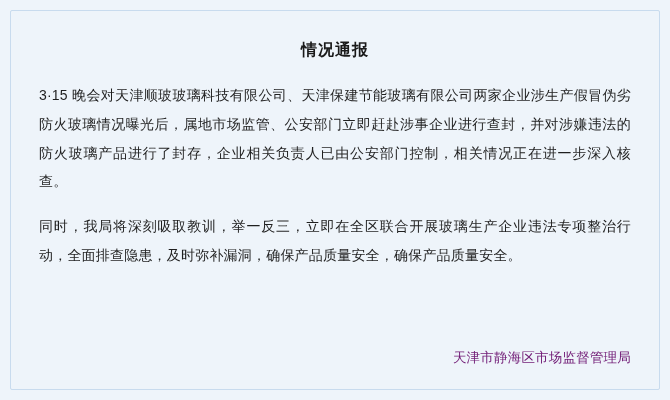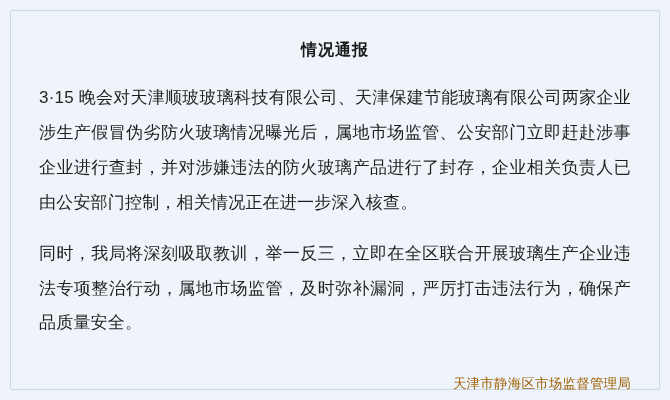--- a/index.html
+++ b/index.html
@@ -35,53 +35,53 @@
   .doc-title {
     text-align: center;
     font-size: 16px;
     font-weight: bold;
     color: #1a1a1a;
     letter-spacing: 1px;
     margin: 6px 0 20px 0;
     line-height: 1.4;
   }
   .para {
-    font-size: 17px;
+    font-size: 14px;
     color: #1f1f1f;
     line-height: 2.05;
     text-align: justify;
     text-justify: inter-ideograph;
     margin: 0 0 16px 0;
     letter-spacing: 0.2px;
   }
   .signature-block {
     margin-top: 14px;
     text-align: right;
   }
   .sign-line {
     font-size: 13.5px;
-    color: #a16207;
+    color: #701a75;
     line-height: 1.95;
     letter-spacing: 0.2px;
   }
   .spacer {
     flex: 1 1 auto;
   }
 </style>
 </head>
 <body>
 
 <div class="page">
   <div class="card">
 
     <div class="doc-title">情况通报</div>
 
     <p class="para">3·15 晚会对天津顺玻玻璃科技有限公司、天津保建节能玻璃有限公司两家企业涉生产假冒伪劣防火玻璃情况曝光后，属地市场监管、公安部门立即赶赴涉事企业进行查封，并对涉嫌违法的防火玻璃产品进行了封存，企业相关负责人已由公安部门控制，相关情况正在进一步深入核查。</p>
 
-    <p class="para">同时，我局将深刻吸取教训，举一反三，立即在全区联合开展玻璃生产企业违法专项整治行动，属地市场监管，及时弥补漏洞，严厉打击违法行为，确保产品质量安全。</p>
+    <p class="para">同时，我局将深刻吸取教训，举一反三，立即在全区联合开展玻璃生产企业违法专项整治行动，全面排查隐患，及时弥补漏洞，确保产品质量安全，确保产品质量安全。</p>
 
     <div class="spacer"></div>
 
     <div class="signature-block">
       <div class="sign-line">天津市静海区市场监督管理局</div>
     </div>
 
   </div>
 </div>
 

